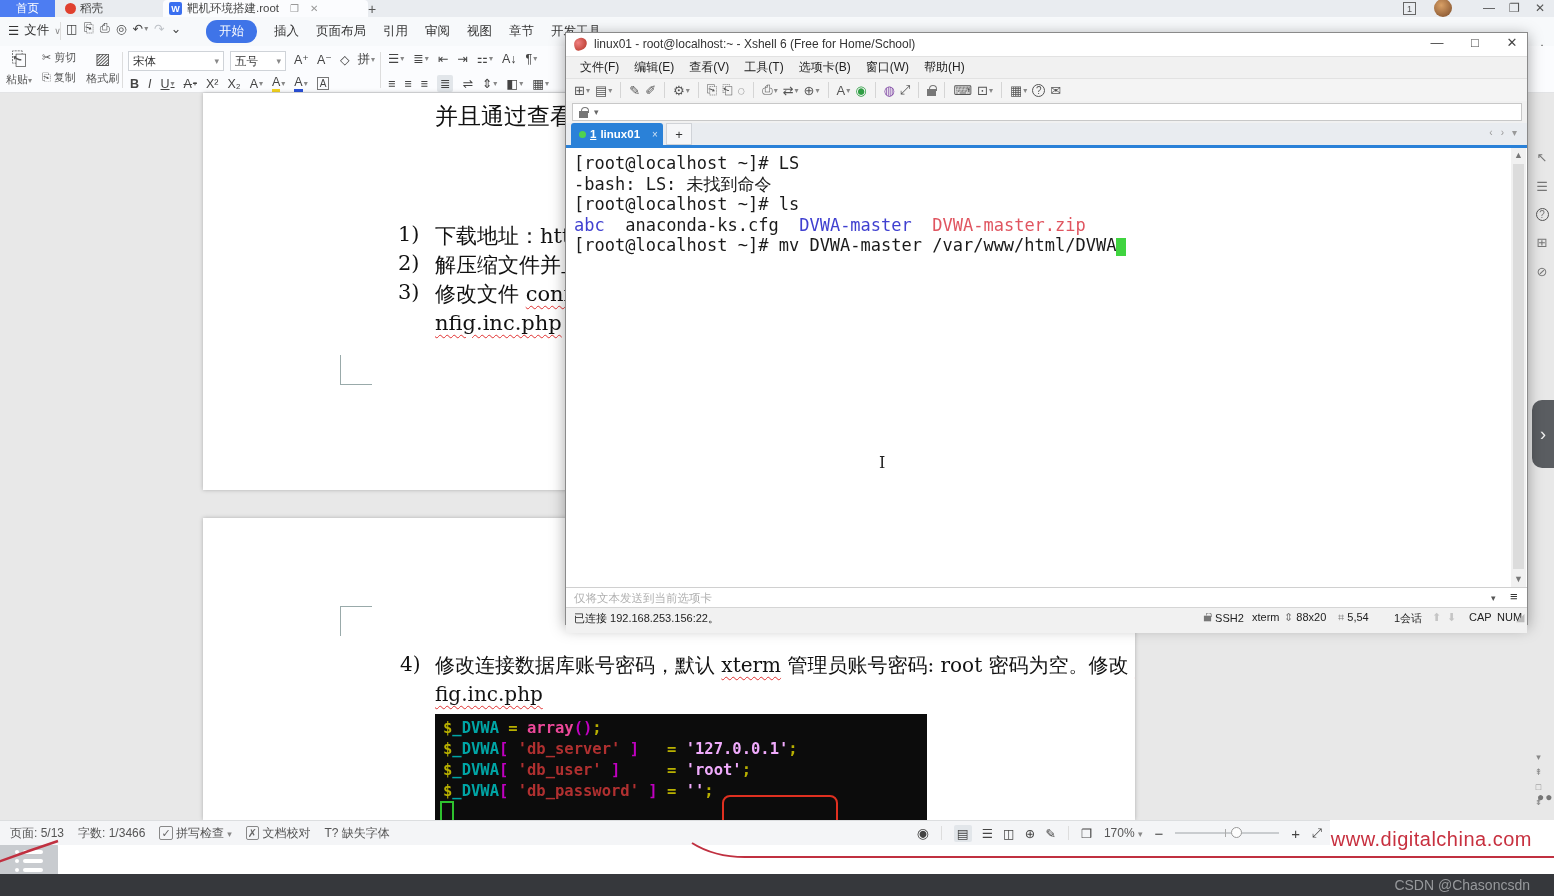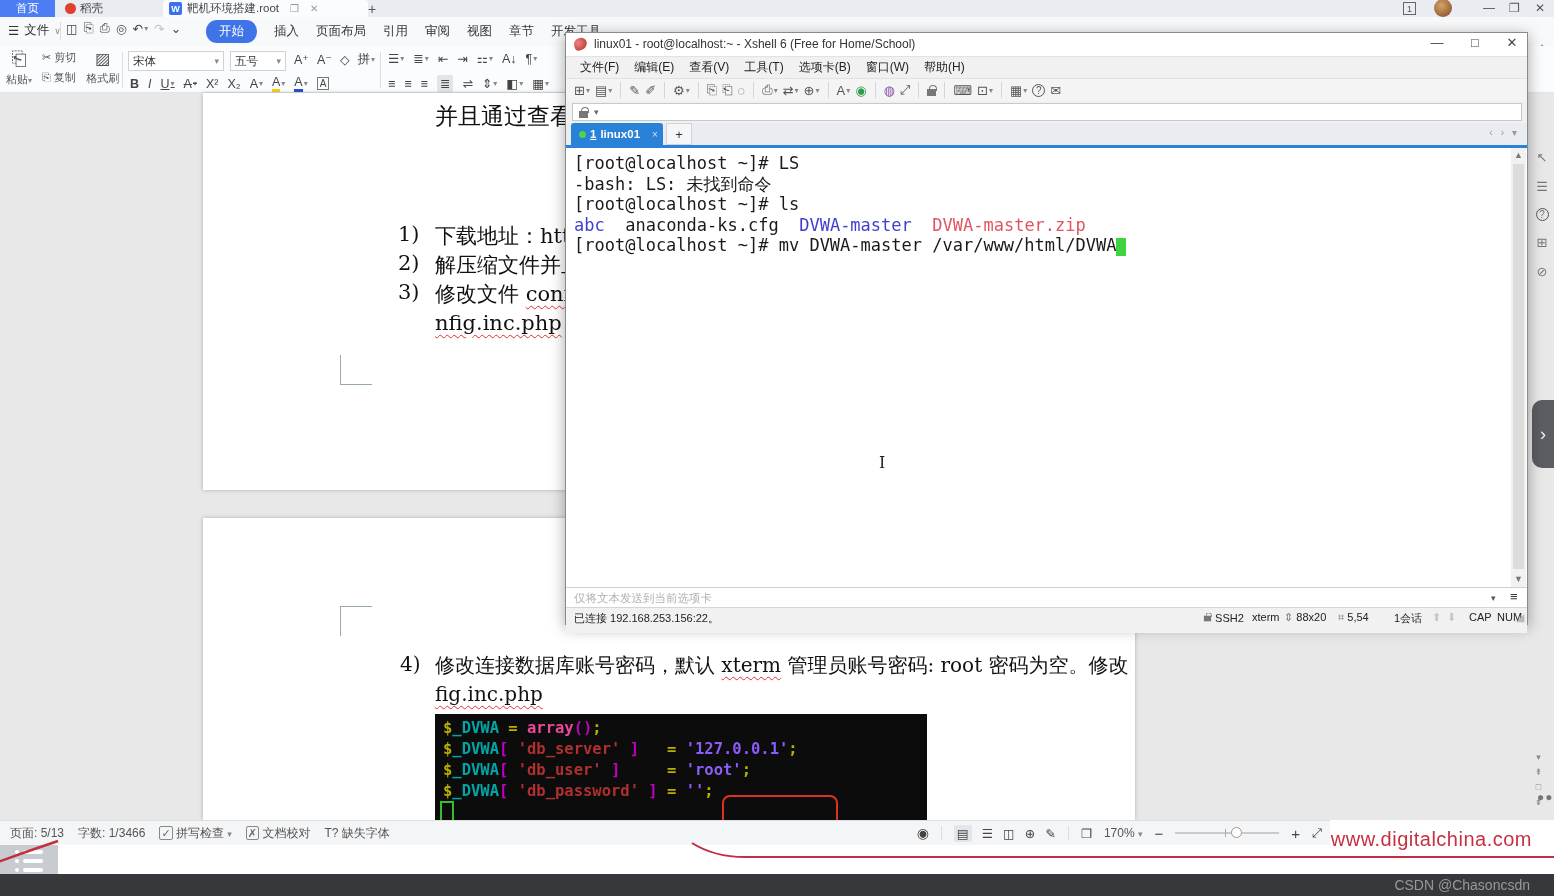--- a/index.html
+++ b/index.html
@@ -70,21 +70,21 @@
   #page2 { top:425px; height:302px; }
   .docserif { font-family:"DejaVu Serif","Liberation Serif",serif; color:#111; white-space:nowrap; }
   .seg-sq { text-decoration:underline; text-decoration-style:wavy; text-decoration-color:#e03030; text-underline-offset:4px; text-decoration-thickness:1px; }
   .cropmark-bl { border-left:1px solid #9aa; border-bottom:1px solid #9aa; width:32px; height:30px; }
   .cropmark-tl { border-left:1px solid #9aa; border-top:1px solid #9aa; width:32px; height:30px; }
 
   #codeblock { position:absolute; left:232px; top:196px; width:492px; height:106px; background:#0c0c0c; padding:4px 0 0 8px; }
   .code-line { font-family:"DejaVu Sans Mono","Liberation Mono",monospace; font-size:15.5px; font-weight:bold;
     line-height:21px; white-space:pre; }
   .seg-y { color:#b8b000; } .seg-t { color:#00a6a6; } .seg-m { color:#c000c0; }
-  .seg-r { color:#b03030; } .seg-rb { color:#8b5cf6;margin-top:16px; } .seg-g { color:#ec4899; }
+  .seg-r { color:#b03030; } .seg-rb { color:#f0abfc;margin-top:16px; } .seg-g { color:#ec4899; }
   #anno-box { position:absolute; left:519px; top:277px; width:116px; height:44px; border:2px solid #e03020; border-radius:8px; }
   #dollar-box { position:absolute; left:237px; top:283px; width:14px; height:21px; border:2px solid #2ec22e; }
 
   #outline-fab { left:0; top:740px; width:58px; height:56px; background:#c8cbcf; border-radius:0 14px 14px 0;
     display:flex; align-items:center; justify-content:center; }
   .fab-lines { display:flex; flex-direction:column; gap:5px; }
   .fab-row { display:flex; gap:4px; align-items:center; }
   .fab-dot { width:4px; height:4px; border-radius:50%; background:#fff; }
   .fab-bar { width:20px; height:4px; border-radius:2px; background:#fff; }
 

